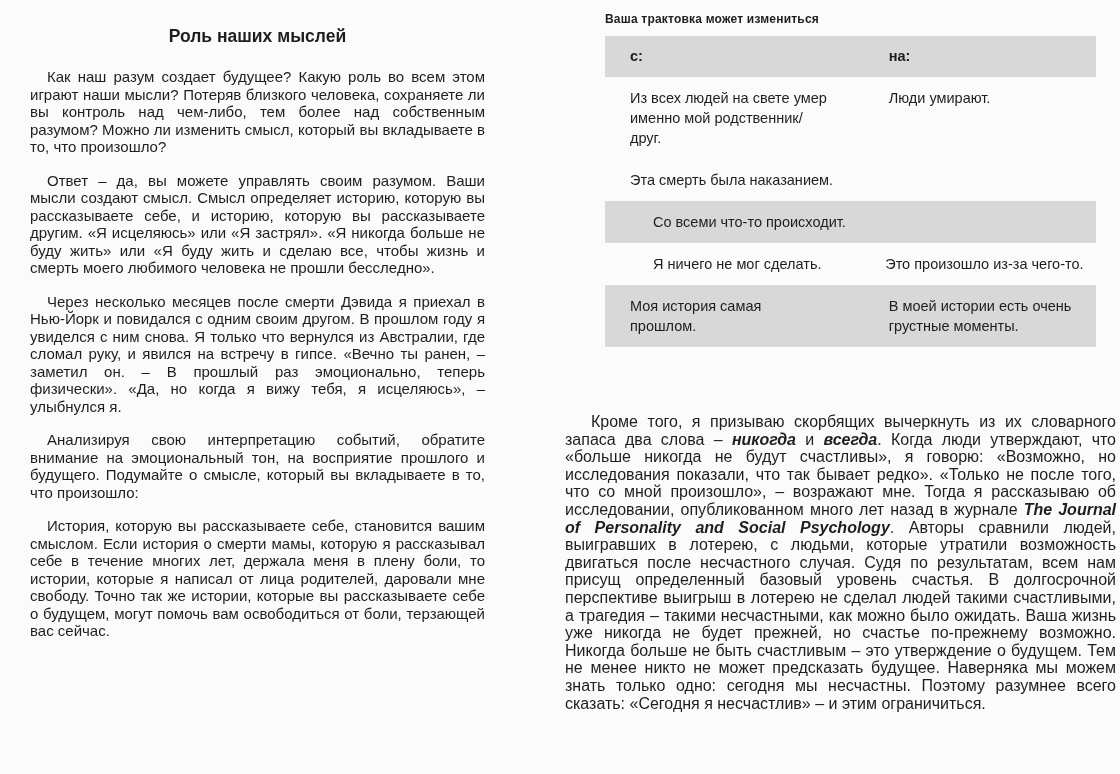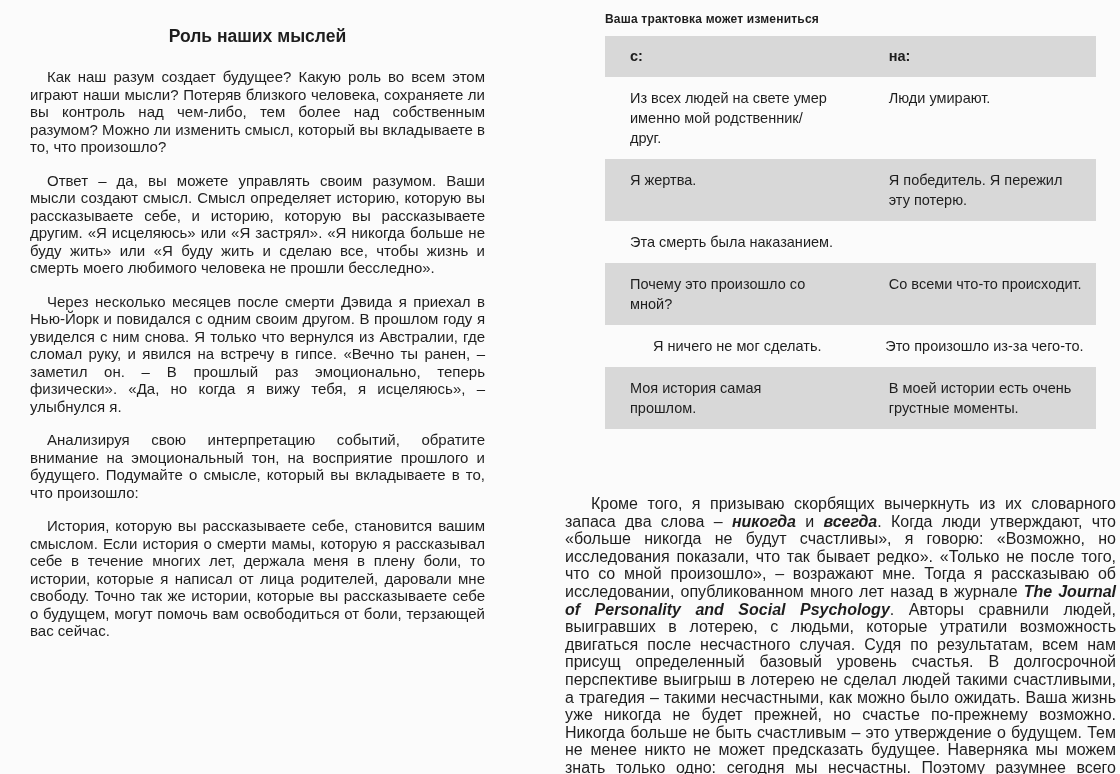--- a/index.html
+++ b/index.html
@@ -76,29 +76,24 @@
     <div class="reframing-table">
       <div class="t-row t-header shaded">
         <div class="cell from">с:</div>
         <div class="cell to">на:</div>
       </div>
       <div>
           <div class="t-row">
             <div class="cell from">Из всех людей на свете умер именно мой родственник/друг.</div>
             <div class="cell to">Люди умирают.</div>
           </div>
-          <div class="t-row shaded">
-            <div class="cell from">Я жертва.</div>
-            <div class="cell to">Я победитель. Я пережил эту потерю.</div>
-          </div>
           <div class="t-row">
             <div class="cell from">Эта смерть была наказанием.</div>
           </div>
           <div class="t-row shaded">
-            <div class="cell from">Почему это произошло со мной?</div>
             <div class="cell to">Со всеми что-то происходит.</div>
           </div>
           <div class="t-row">
             <div class="cell to">Я ничего не мог сделать.</div>
             <div class="cell from">Это произошло из-за чего-то.</div>
           </div>
           <div class="t-row shaded">
             <div class="cell from">Моя история самая прошлом.</div>
             <div class="cell to">В моей истории есть очень грустные моменты.</div>
           </div>

